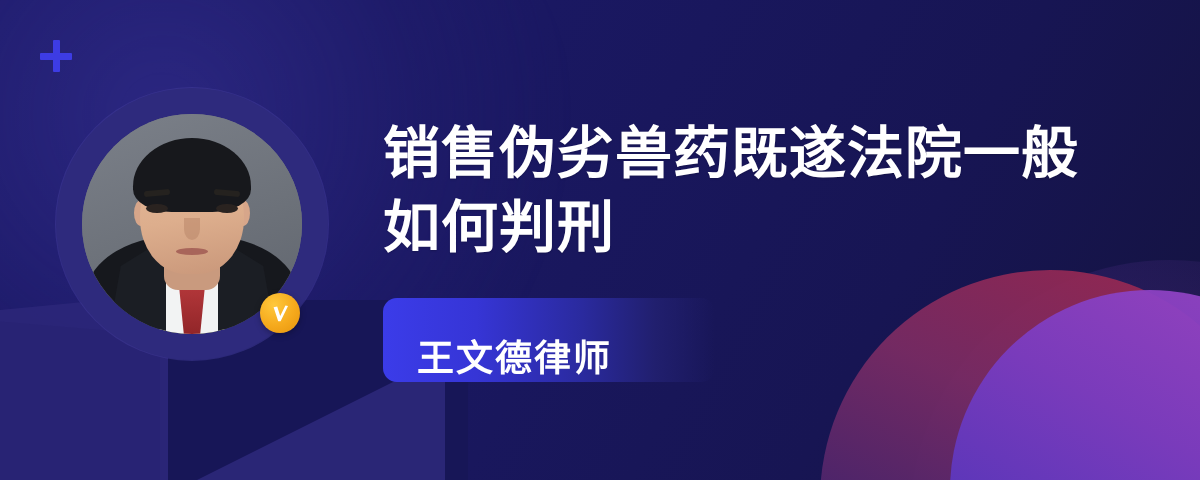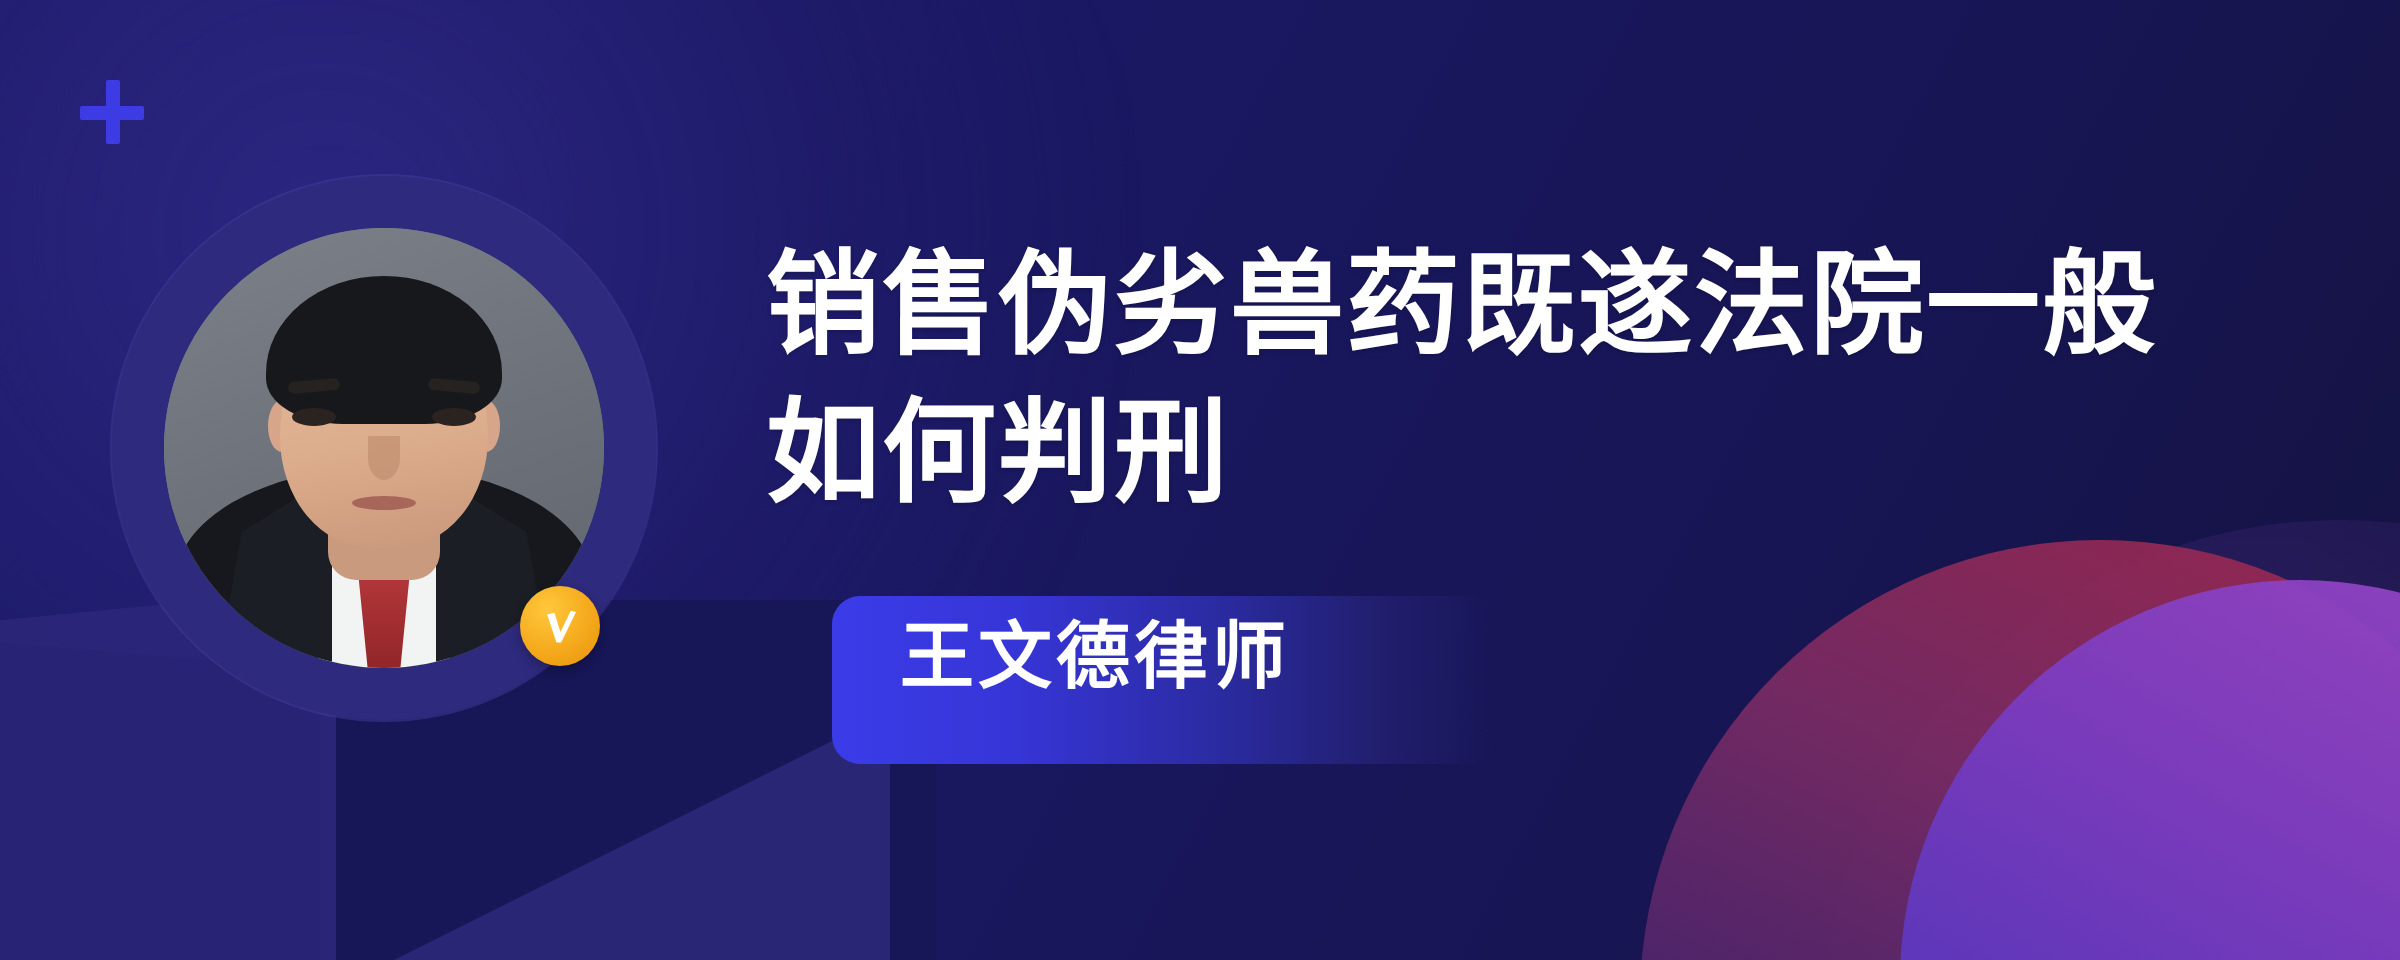--- a/index.html
+++ b/index.html
@@ -299,26 +299,25 @@
 
   .name-button {
     position: absolute;
     left: 0;
     top: 182px;
     min-width: 332px;
     height: 84px;
     border: 0;
     padding: 0 34px;
     display: flex;
-    align-items: flex-start;
+    align-items: flex-end;
     border-radius: 14px;
     background: linear-gradient(90deg, #3b3ce9 0%, #3635d6 28%, #2a2a9e 60%, #211f6e 82%, rgba(25,24,98,0) 100%);
     cursor: pointer;
     font-family: inherit;
-    margin-left: 33px;
   }
   .name-button .label {
     color: #ffffff;
     font-size: 37px;
     font-weight: 700;
     letter-spacing: 2px;
     white-space: nowrap;
   }
 </style>
 </head>

